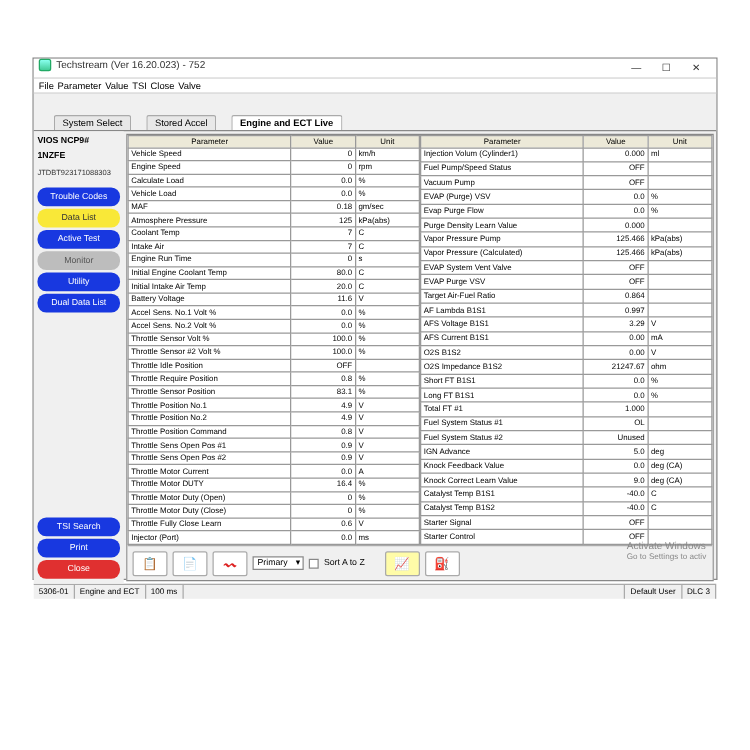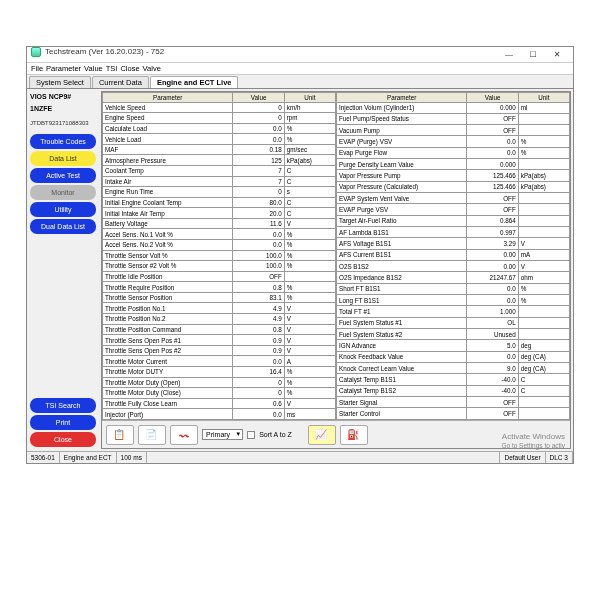--- a/index.html
+++ b/index.html
@@ -4,21 +4,21 @@
 <style>
   * { box-sizing: border-box; margin: 0; padding: 0; font-family: "Segoe UI", Tahoma, sans-serif; }
   body { background: #fff; width: 600px; height: 600px; overflow: hidden; position: relative; }
   .outer { position: absolute; top: 46px; left: 26px; width: 548px; height: 418px; border: 1px solid #888; background: #f0f0f0; font-size: 7px; }
   .titlebar { height: 16px; background: #fff; display: flex; padding: 0 4px; border-bottom: 1px solid #ccc; }
   .titlebar .ticon { width: 10px; height: 10px; border: 1px solid #2a6; border-radius: 2px; margin-right: 4px; background: linear-gradient(#8fe,#4c9); }
   .titlebar .title { flex: 1; font-size: 8px; color: #333; }
   .winbtns { display: flex; gap: 0; }
   .winbtn { width: 24px; height: 14px; display: flex; align-items: center; justify-content: center; font-size: 8px; color: #333; }
   .menubar { height: 12px; background: #fff; border-bottom: 1px solid #ccc; display: flex; align-items: center; padding: 0 4px; gap: 3px; font-size: 7.5px; }
-  .tabbar { height: 14px; background: #f0f0f0; display: flex; align-items: flex-end; padding: 0 2px; gap: 1px; border-bottom: 1px solid #888; }
+  .tabbar { height: 30px; background: #f0f0f0; display: flex; align-items: flex-end; padding: 0 16px; gap: 12px; border-bottom: 1px solid #888; }
   .tab { padding: 1px 6px; background: #e8e8e8; border: 1px solid #aaa; border-bottom: none; font-size: 7.5px; border-radius: 2px 2px 0 0; }
   .tab.active { background: #fff; font-weight: bold; }
   .workspace { display: flex; height: calc(100% - 54px); }
   .sidebar { width: 72px; background: #f0f0f0; padding: 4px 3px; display: flex; flex-direction: column; gap: 2px; }
   .vehlabel { font-size: 7px; font-weight: bold; margin-bottom: 2px; line-height: 1.1; }
   .vin { font-size: 6px; color: #333; margin: 4px 0 6px; }
   .sidebtn { height: 15px; border-radius: 7px; font-size: 7px; display: flex; align-items: center; justify-content: center; color: #fff; cursor: pointer; }
   .sidebtn.blue { background: #1838e0; }
   .sidebtn.yellow { background: #f9e838; color: #333; }
   .sidebtn.gray { background: #bdbdbd; color: #555; }
@@ -34,21 +34,21 @@
   col.param { width: 56%; }
   col.val { width: 22%; }
   col.unit { width: 22%; }
   .bottombar { height: 28px; border-top: 1px solid #aaa; background: #f0f0f0; display: flex; align-items: center; padding: 2px 4px; gap: 4px; }
   .iconbtn { width: 28px; height: 20px; border: 1px solid #aaa; background: #fff; border-radius: 2px; display: flex; align-items: center; justify-content: center; font-size: 10px; }
   .iconbtn.highlight { background: #fffca8; }
   .dropdown { font-size: 7px; border: 1px solid #888; background: #fff; padding: 1px 12px 1px 3px; position: relative; }
   .dropdown::after { content: "▾"; position: absolute; right: 2px; top: 0; font-size: 7px; }
   .cbox { width: 8px; height: 8px; border: 1px solid #888; background: #fff; display: inline-block; }
   .sortlabel { font-size: 7px; }
-  .activate { position: absolute; right: 8px; bottom: 14px; font-size: 8px; color: #888; text-align: right; line-height: 1.1; }
+  .activate { position: absolute; right: 8px; bottom: 14px; font-size: 8px; color: #888; text-align: left; line-height: 1.1; }
   .statusbar { height: 12px; border-top: 1px solid #aaa; background: #f0f0f0; display: flex; align-items: center; font-size: 6.5px; }
   .statusbar > div { border-right: 1px solid #aaa; padding: 0 4px; height: 100%; display: flex; align-items: center; }
   .statusbar .flex { flex: 1; }
 </style>
 </head>
 <body>
 
 <div class="outer">
   <div class="titlebar">
     <div class="ticon"></div>
@@ -62,21 +62,21 @@
   <div class="menubar">
     <span>File</span>
     <span>Parameter</span>
     <span>Value</span>
     <span>TSI</span>
     <span>Close</span>
     <span>Valve</span>
   </div>
   <div class="tabbar">
     <div class="tab">System Select</div>
-    <div class="tab">Current Data</div>
+    <div class="tab">Stored Accel</div>
     <div class="tab active">Engine and ECT Live</div>
   </div>
   <div class="workspace">
     <div class="sidebar">
       <div class="vehlabel">VIOS NCP9#</div>
       <div class="vehlabel">1NZFE</div>
       <div class="vin">JTDBT923171088303</div>
       <div class="sidebtn blue">Trouble Codes</div>
       <div class="sidebtn yellow">Data List</div>
       <div class="sidebtn blue">Active Test</div>

